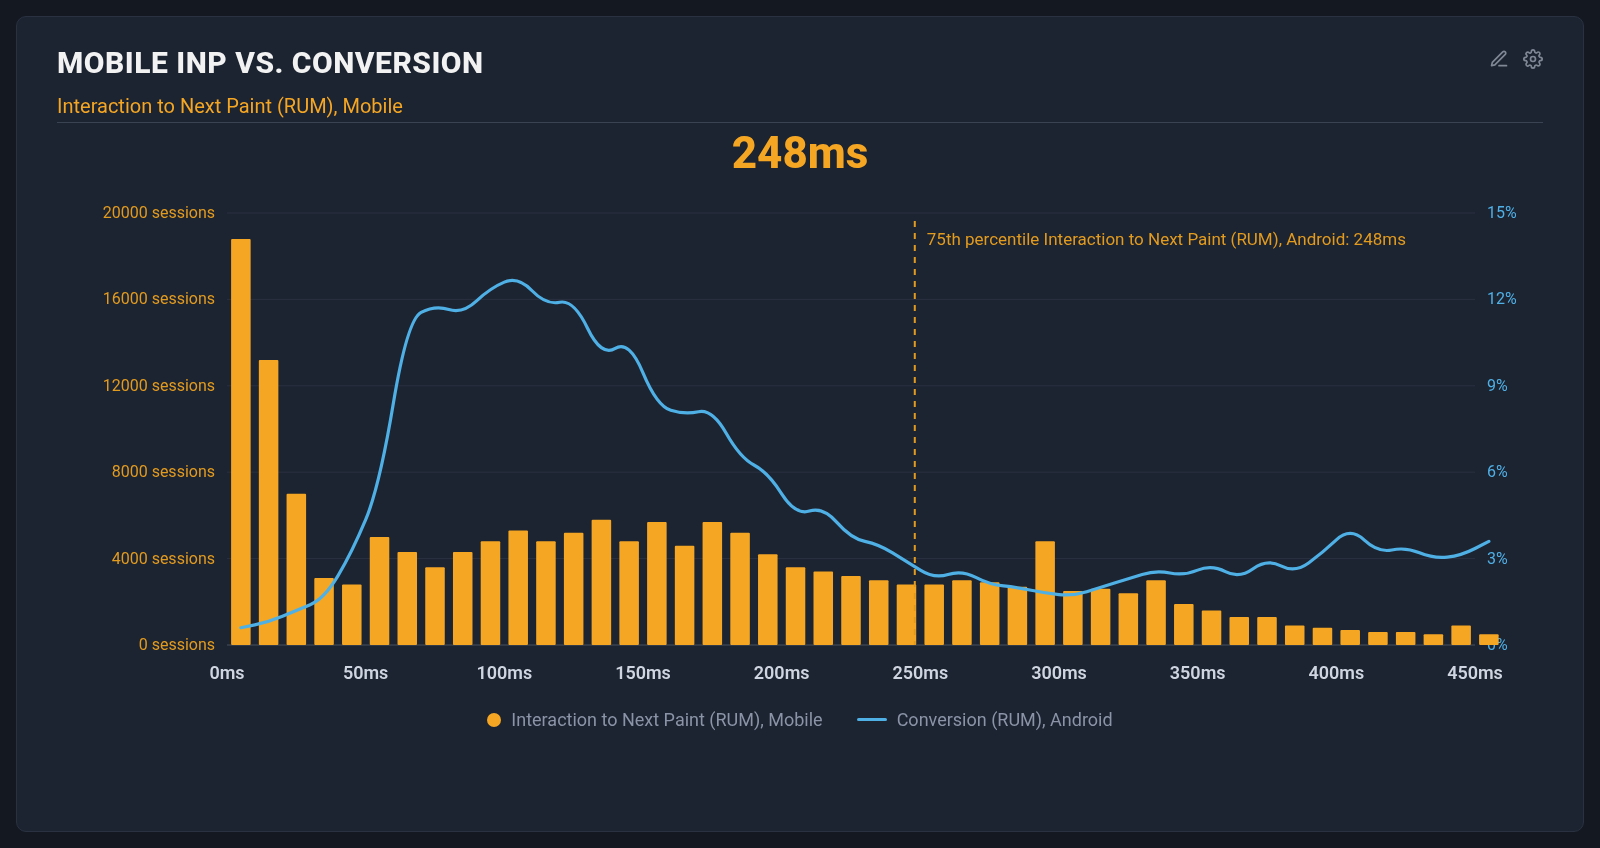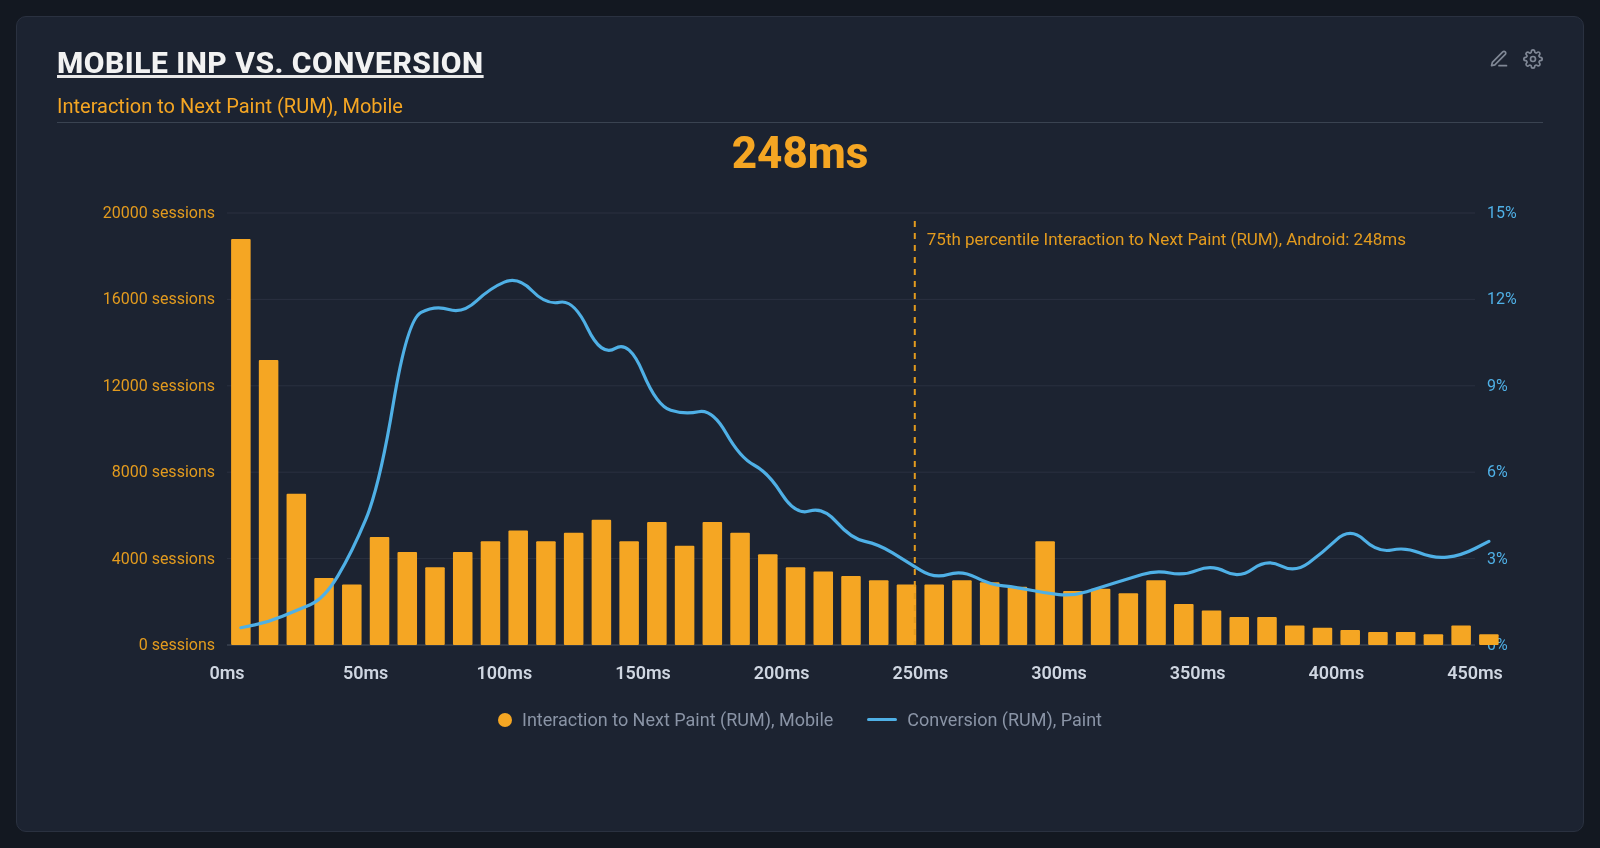--- a/index.html
+++ b/index.html
@@ -32,21 +32,20 @@
     height: 816px;
     background: var(--panel);
     border-radius: 10px;
     border: 1px solid #2a3140;
     padding: 28px 40px 22px 40px;
   }
   .card-header {
     display: flex;
     align-items: flex-start;
     justify-content: space-between;
-    text-decoration: underline;
   }
   .title {
     font-size: 30px;
     font-weight: 800;
     letter-spacing: .5px;
     margin: 0 0 14px 0;
     color: #f2f2f2;
   }
   .icon-row { display: flex; gap: 14px; margin-top: 4px; }
   .icon {
@@ -210,17 +209,17 @@
       </svg>
   </div>
 
   <div class="legend">
     <span class="item">
       <span class="dot"></span>
       <span>Interaction to Next Paint (RUM), Mobile</span>
     </span>
     <span class="item">
       <span class="line-swatch"></span>
-      <span>Conversion (RUM), Paint</span>
+      <span>Conversion (RUM), Android</span>
     </span>
   </div>
 
 </div>
 
 </body></html>

